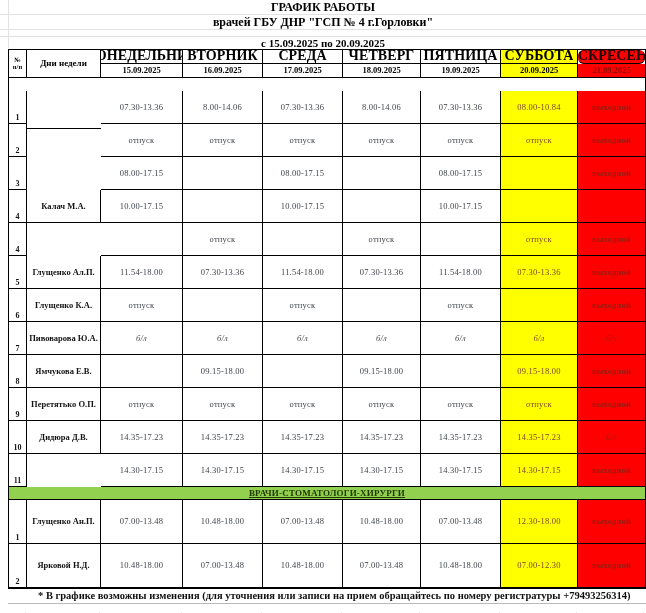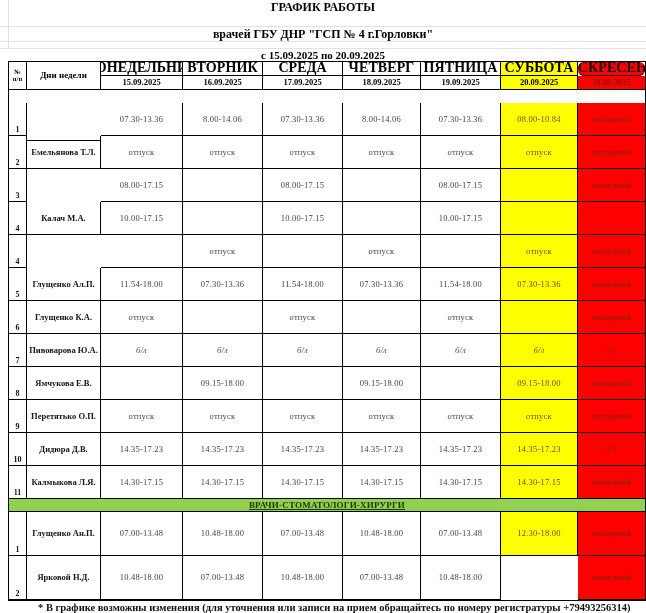--- a/index.html
+++ b/index.html
@@ -3,21 +3,21 @@
 <meta charset="utf-8">
 <style>
   html,body{margin:0;padding:0;background:#fff;}
   body{font-family:"Liberation Serif","DejaVu Serif",serif;}
   .page{position:relative;width:646px;height:613px;background:#fff;overflow:hidden;}
 
   
   .titles{position:relative;width:646px;}
   .titles::before{content:'';position:absolute;left:8px;top:0;height:48px;width:1px;background:#e2e2e2;}
   .trow{box-sizing:border-box;text-align:center;font-weight:bold;color:#000;border-bottom:1px solid #e2e2e2;}
-  .t1{height:27px;line-height:15px;font-size:12px;}
+  .t1{height:15px;line-height:15px;font-size:12px;}
   .t2{height:15px;line-height:15px;font-size:12px;}
   .t3{height:7px;}
   .t4{height:11px;line-height:12px;font-size:11px;border-bottom:none;}
 
   
   .table-wrap{margin-left:8px;display:inline-grid;border:1px solid #000;background:#fff;}
   .cell{box-sizing:border-box;border-right:1px solid #000;border-bottom:1px solid #000;
         display:flex;align-items:center;justify-content:center;text-align:center;overflow:hidden;}
   .cell.last{border-right:none;}
   .hnum{flex-direction:column;font-size:6.5px;font-weight:bold;line-height:7px;color:#000;}
@@ -82,21 +82,20 @@
       <div class="cell num" style="grid-row:4;grid-column:1;">1</div>
       <div class="cell name" style="grid-row:4;grid-column:2;margin-top:37px;">Дидюра Д.Д.</div>
       <div class="cell data" style="grid-row:4;grid-column:3;">07.30-13.36</div>
       <div class="cell data" style="grid-row:4;grid-column:4;">8.00-14.06</div>
       <div class="cell data" style="grid-row:4;grid-column:5;">07.30-13.36</div>
       <div class="cell data" style="grid-row:4;grid-column:6;">8.00-14.06</div>
       <div class="cell data" style="grid-row:4;grid-column:7;">07.30-13.36</div>
       <div class="cell data sat" style="grid-row:4;grid-column:8;">08.00-10.84</div>
       <div class="cell data sun last dayoff" style="grid-row:4;grid-column:9;">выходной</div>
       <div class="cell num" style="grid-row:5;grid-column:1;">2</div>
-      <div class="cell name" style="grid-row:5;grid-column:2;">Емельянова Т.Л.</div>
       <div class="cell data" style="grid-row:5;grid-column:3;">отпуск</div>
       <div class="cell data" style="grid-row:5;grid-column:4;">отпуск</div>
       <div class="cell data" style="grid-row:5;grid-column:5;">отпуск</div>
       <div class="cell data" style="grid-row:5;grid-column:6;">отпуск</div>
       <div class="cell data" style="grid-row:5;grid-column:7;">отпуск</div>
       <div class="cell data sat" style="grid-row:5;grid-column:8;">отпуск</div>
       <div class="cell data sun last dayoff" style="grid-row:5;grid-column:9;">выходной</div>
       <div class="cell num" style="grid-row:6;grid-column:1;">3</div>
       <div class="cell data" style="grid-row:6;grid-column:3;">08.00-17.15</div>
       <div class="cell data" style="grid-row:6;grid-column:4;"></div>
@@ -170,21 +169,20 @@
       <div class="cell num" style="grid-row:14;grid-column:1;">10</div>
       <div class="cell name" style="grid-row:14;grid-column:2;">Дидюра Д.В.</div>
       <div class="cell data" style="grid-row:14;grid-column:3;">14.35-17.23</div>
       <div class="cell data" style="grid-row:14;grid-column:4;">14.35-17.23</div>
       <div class="cell data" style="grid-row:14;grid-column:5;">14.35-17.23</div>
       <div class="cell data" style="grid-row:14;grid-column:6;">14.35-17.23</div>
       <div class="cell data" style="grid-row:14;grid-column:7;">14.35-17.23</div>
       <div class="cell data sat" style="grid-row:14;grid-column:8;">14.35-17.23</div>
       <div class="cell data sun last bl" style="grid-row:14;grid-column:9;">б/л</div>
       <div class="cell num" style="grid-row:15;grid-column:1;">11</div>
-      <div class="cell name" style="grid-row:15;grid-column:2;">Калмыкова Л.Я.</div>
       <div class="cell data" style="grid-row:15;grid-column:3;">14.30-17.15</div>
       <div class="cell data" style="grid-row:15;grid-column:4;">14.30-17.15</div>
       <div class="cell data" style="grid-row:15;grid-column:5;">14.30-17.15</div>
       <div class="cell data" style="grid-row:15;grid-column:6;">14.30-17.15</div>
       <div class="cell data" style="grid-row:15;grid-column:7;">14.30-17.15</div>
       <div class="cell data sat" style="grid-row:15;grid-column:8;">14.30-17.15</div>
       <div class="cell data sun last dayoff" style="grid-row:15;grid-column:9;">выходной</div>
       <div class="cell band" style="grid-row:16;">ВРАЧИ-СТОМАТОЛОГИ-ХИРУРГИ</div>
       <div class="cell num" style="grid-row:17;grid-column:1;">1</div>
       <div class="cell name" style="grid-row:17;grid-column:2;">Глущенко Ан.П.</div>
@@ -195,20 +193,21 @@
       <div class="cell data" style="grid-row:17;grid-column:7;">07.00-13.48</div>
       <div class="cell data sat" style="grid-row:17;grid-column:8;">12.30-18.00</div>
       <div class="cell data sun last dayoff" style="grid-row:17;grid-column:9;">выходной</div>
       <div class="cell num" style="grid-row:18;grid-column:1;">2</div>
       <div class="cell name" style="grid-row:18;grid-column:2;">Ярковой Н.Д.</div>
       <div class="cell data" style="grid-row:18;grid-column:3;">10.48-18.00</div>
       <div class="cell data" style="grid-row:18;grid-column:4;">07.00-13.48</div>
       <div class="cell data" style="grid-row:18;grid-column:5;">10.48-18.00</div>
       <div class="cell data" style="grid-row:18;grid-column:6;">07.00-13.48</div>
       <div class="cell data" style="grid-row:18;grid-column:7;">10.48-18.00</div>
+      <div class="cell data sat" style="grid-row:18;grid-column:8;">07.00-12.30</div>
       <div class="cell data sun last dayoff" style="grid-row:18;grid-column:9;">выходной</div>
     </div>
 
   <div class="footer">* В графике возможны изменения (для уточнения или записи на прием обращайтесь по номеру регистратуры +79493256314)</div>
 
   <div class="ghost" id="ghost" style="grid-template-columns: 18px 74px 82px 80px 80px 78px 80px 77px 67px; grid-template-rows: 6px 5px;">
       <div class="gcell"></div>
       <div class="gcell"></div>
       <div class="gcell"></div>
       <div class="gcell"></div>

